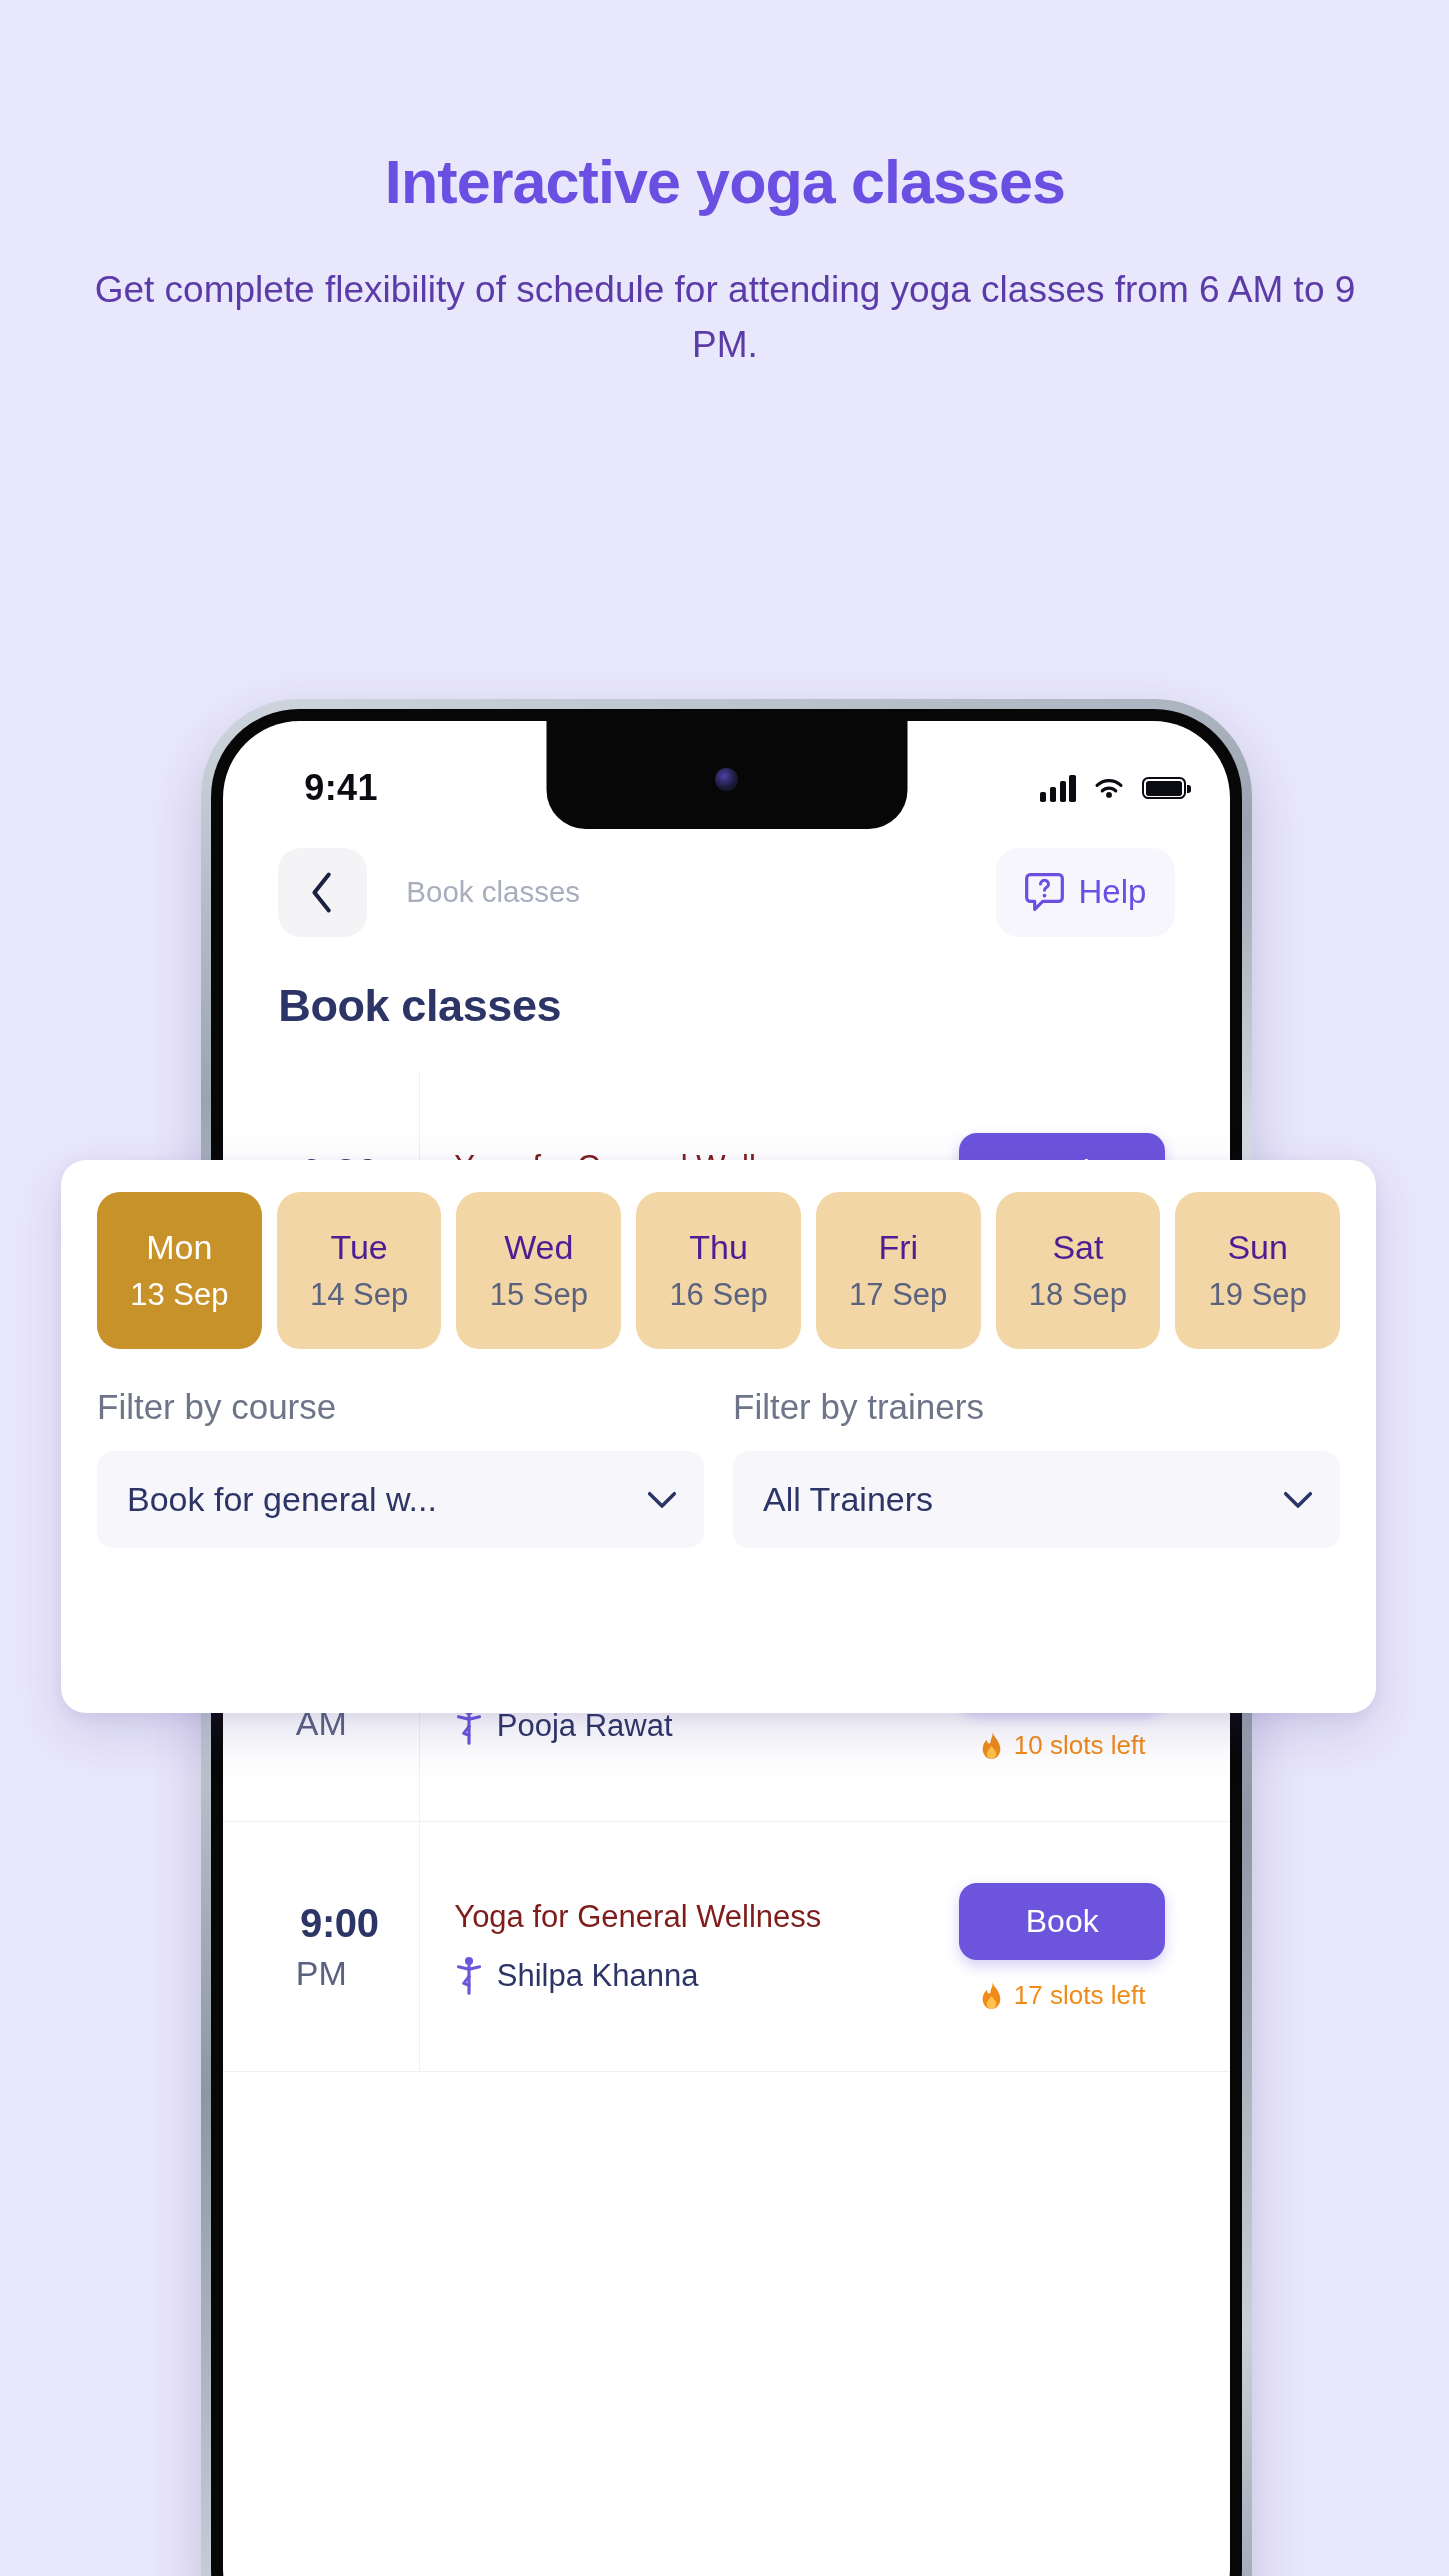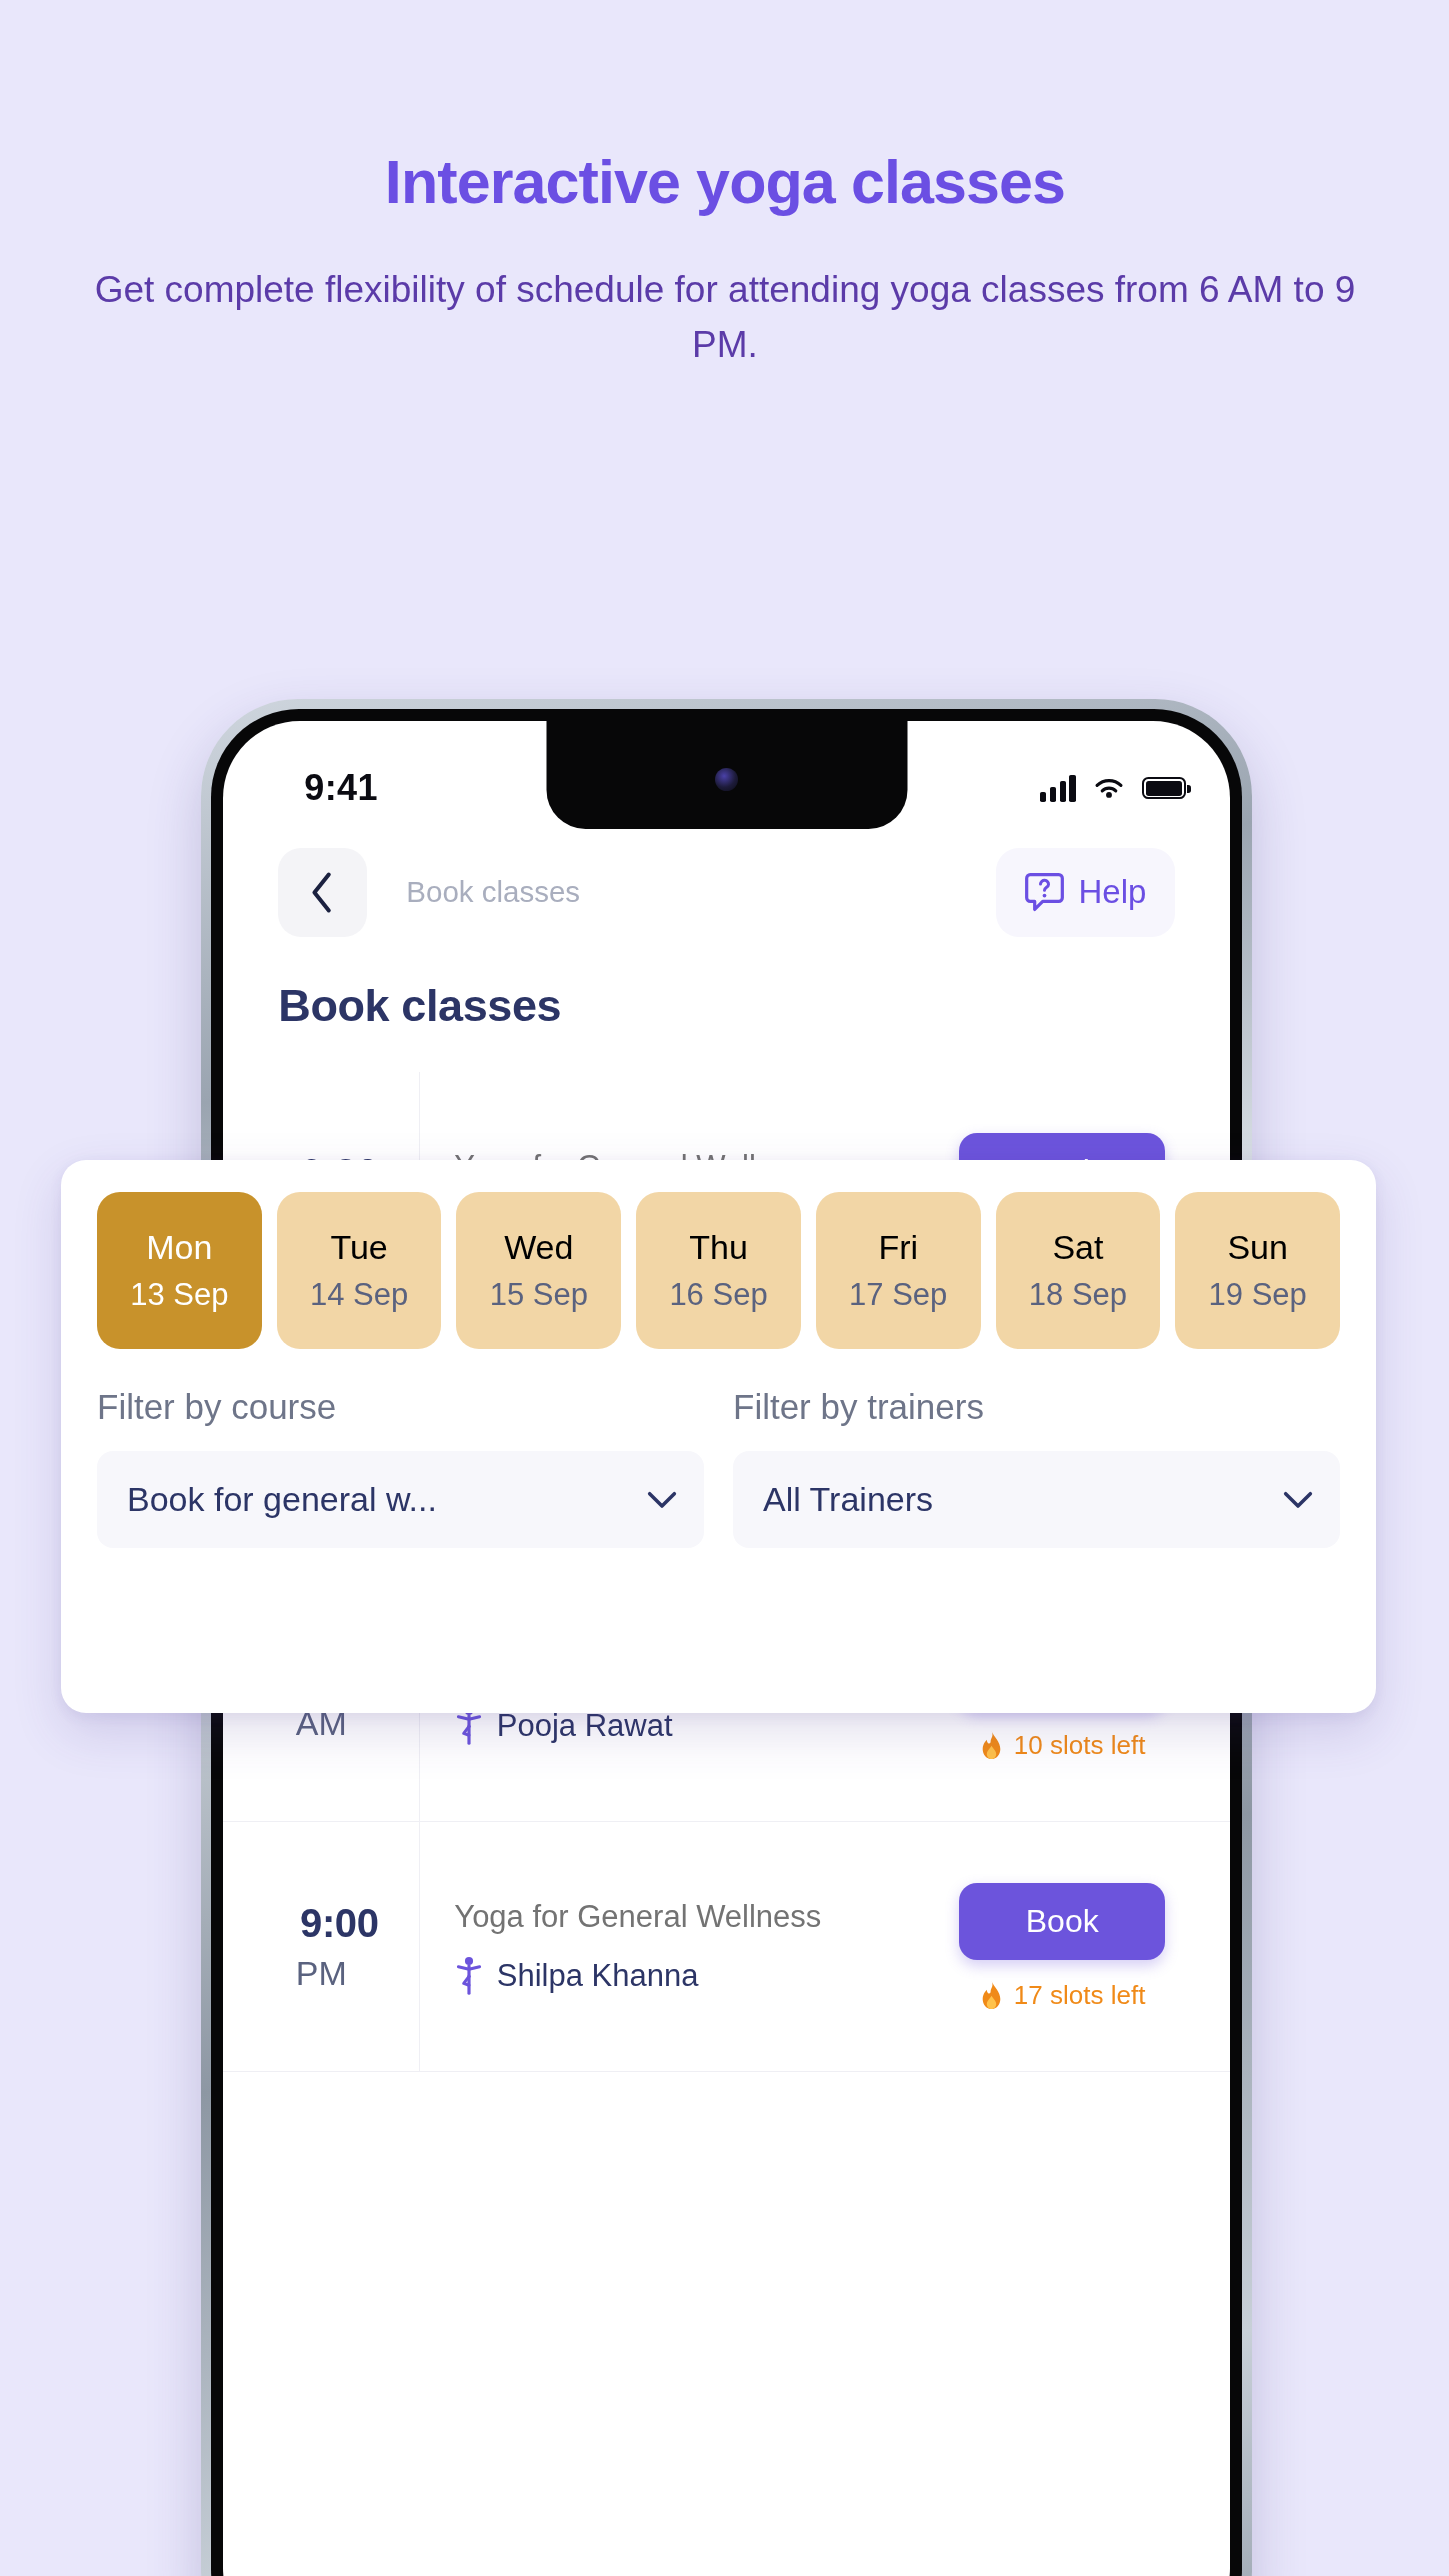--- a/index.html
+++ b/index.html
@@ -129,21 +129,21 @@
     width: 197px; flex: none;
     display: flex; flex-direction: column; align-items: center; justify-content: center;
     border-right: 1.8px solid #EFEFF4;
   }
   .time-main { font-size: 40px; font-weight: 700; color: #2C3566; letter-spacing: -0.4px; margin-left: 36px; }
   .time-ampm { font-size: 34px; font-weight: 400; color: #5A627F; margin-top: 8px; }
   .row-info {
     flex: 1; display: flex; flex-direction: column; justify-content: center;
     padding-left: 34px; gap: 21.5px;
   }
-  .class-name { font-size: 31px; color: #737373; font-weight: 400; }
+  .class-name { font-size: 31px; color: #7f1d1d; font-weight: 400; }
   .trainer { display: flex; align-items: center; gap: 12.5px; }
   .trainer-name { font-size: 31px; color: #2C3566; font-weight: 400; }
   .row-action {
     width: 231px; flex: none;
     display: flex; flex-direction: column; align-items: center; justify-content: center; gap: 19.7px;
   }
   .btn-book {
     width: 206px; height: 77px; border-radius: 18px;
     background: #6C54DC; color: #fff; font-size: 32px; font-weight: 400;
     display: flex; align-items: center; justify-content: center; border: none;
@@ -168,21 +168,21 @@
     padding: 32px 36px 36px;
     z-index: 20;
   }
   .day-strip { display: flex; gap: 15px; justify-content: space-between; }
   .day-chip {
     flex: 1; height: 157px; border-radius: 23px;
     background: #F2D6A6;
     display: flex; flex-direction: column; align-items: center; justify-content: center; gap: 9.8px;
   }
   .day-chip.active { background: #C8922B; }
-  .day-dow { font-size: 34px; font-weight: 500; color: #000000; }
+  .day-dow { font-size: 34px; font-weight: 500; color: #4c1d95; }
   .day-date { font-size: 31px; font-weight: 500; color: #5A627F; }
   .day-chip.active .day-dow, .day-chip.active .day-date { color: #FFFFFF; }
 
   .filters { display: flex; gap: 29px; margin-top: 38px; }
   .filter-group { flex: 1; }
   .filter-label { font-size: 35px; color: #6E7589; margin-bottom: 24px; font-weight: 400; }
   .filter-select {
     height: 97px; border-radius: 16px; background: #F7F7FB;
     display: flex; align-items: center; justify-content: space-between;
     padding: 0 27px 0 30px;

